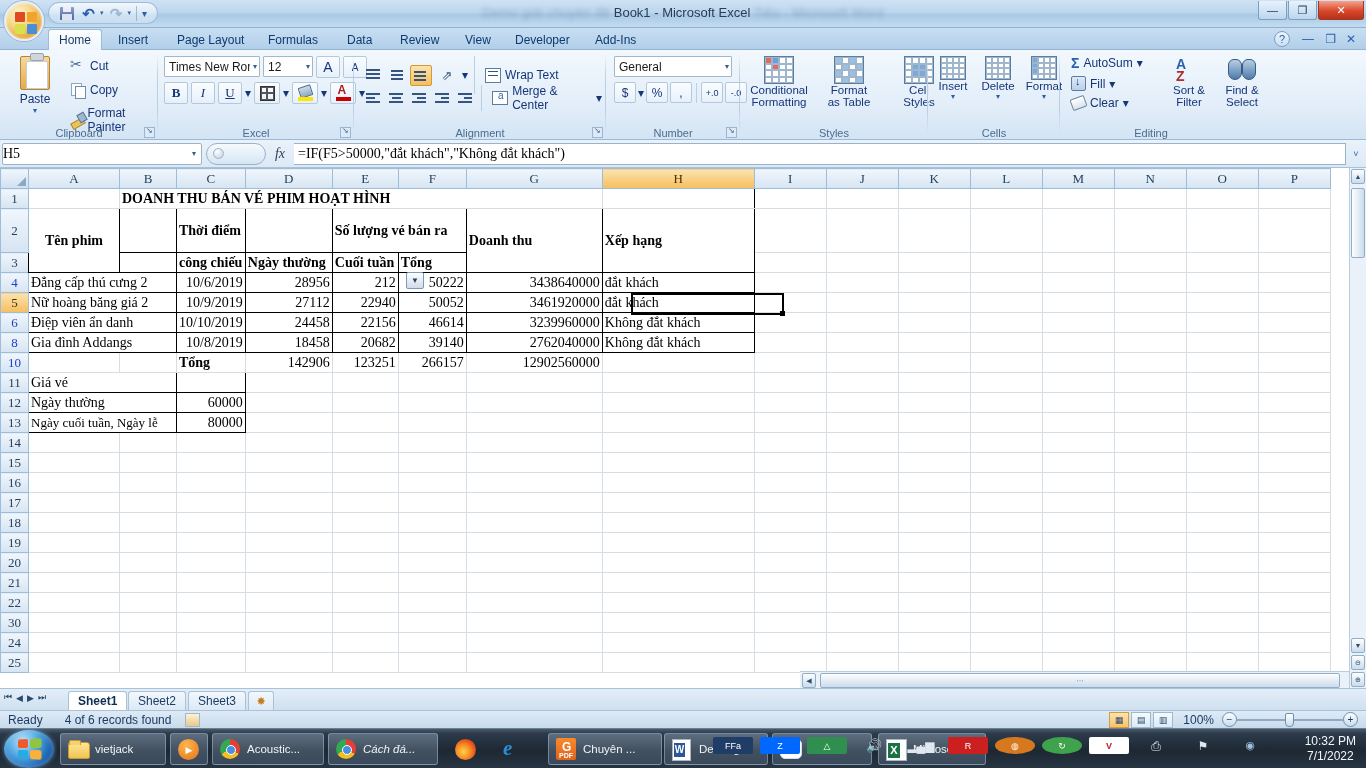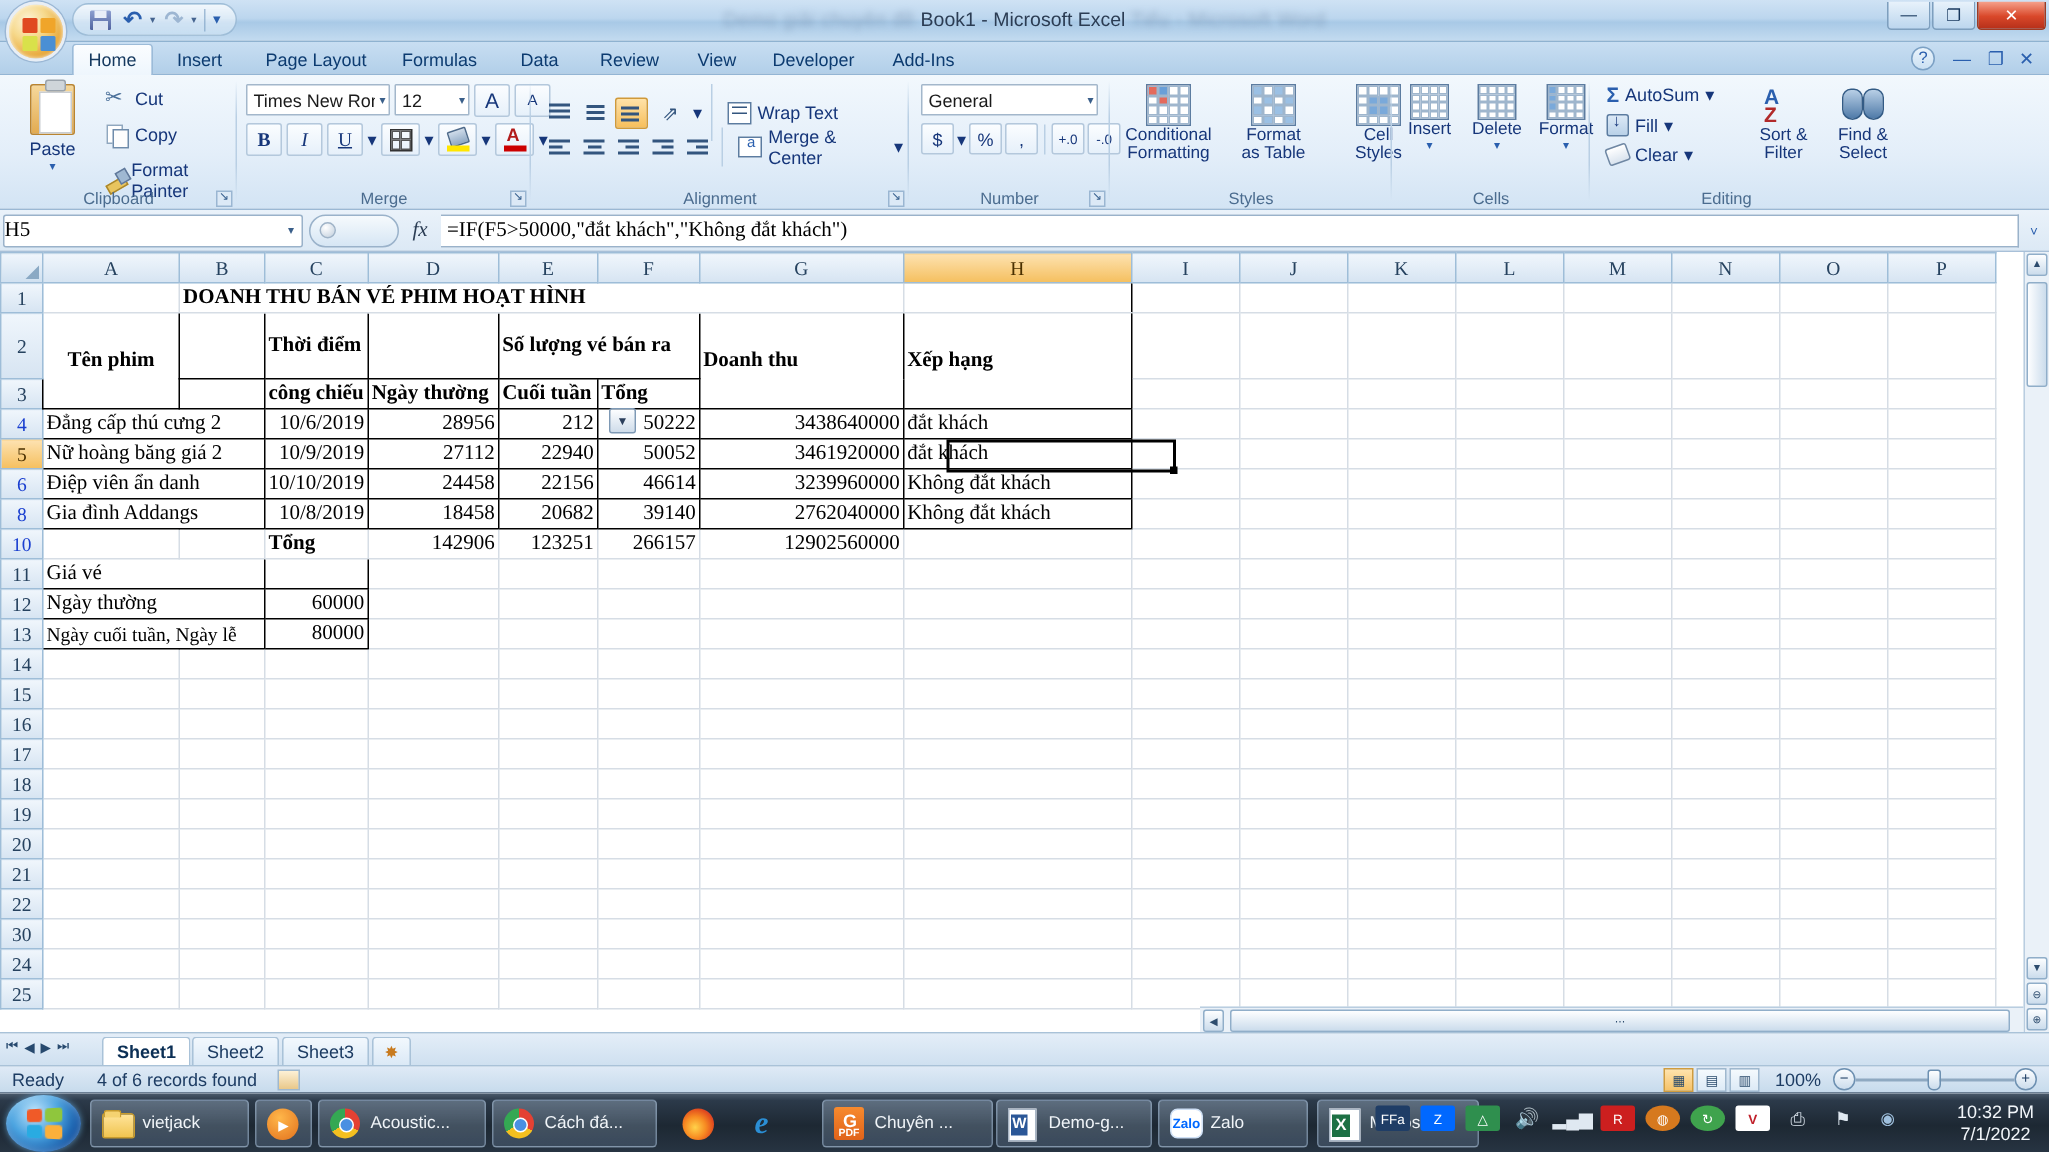--- a/index.html
+++ b/index.html
@@ -336,21 +336,21 @@
   .wmp-ico::after { content:'▶'; color:#fff; font-size:9px; margin-left:1px; }
   .pdf-ico { width:20px;height:22px; background: linear-gradient(#f78a2e,#e0631a); border-radius:2px; position:relative; color:#fff; font-size:7px; display:flex; align-items:flex-end; justify-content:center; padding-bottom:1px; font-weight:bold; }
   .pdf-ico::before { content:'G'; position:absolute; left:6px; top:2px; font-size:12px; color:#fff; font-weight:bold; }
   .word-ico { width:19px;height:22px; background:#fff; border:1px solid #a9b6c5; position:relative; }
   .word-ico::before { content:'W'; position:absolute; left:1px; top:3px; width:11px;height:14px; background:#2b5797; color:#fff; font-size:10px; text-align:center; line-height:14px; font-weight:bold; }
   .zalo-ico { width:22px;height:20px; background:#fff; border-radius:5px; color:#0068ff; font-size:9px; font-weight:bold; display:flex;align-items:center;justify-content:center; border:1px solid #cfe0f5; }
   .excel-ico { width:21px;height:22px; background:#fff; border:1px solid #a9b6c5; position:relative; }
   .excel-ico::before { content:'X'; position:absolute; left:1px; top:3px; width:12px;height:15px; background:#1d7044; color:#fff; font-size:11px; text-align:center; line-height:15px; font-weight:bold; }
 
   .tray { position:absolute; right:96px; top:8px; display:flex; align-items:center; gap:7px; }
-  .tray-ico { width:23px;height:17px; border-radius:2px; display:flex; align-items:center; justify-content:center; font-size:9px; color:#fff; }
+  .tray-ico { width:40px;height:17px; border-radius:2px; display:flex; align-items:center; justify-content:center; font-size:9px; color:#fff; }
   .clock { position:absolute; right:10px; top:5px; text-align:center; color:#f2f6fa; font-size:12px; line-height:15px;margin-left:12px; }
 </style>
 </head>
 <body>
 
 <div id="app">
 
   <div class="titlebar">
     <div class="office-orb">
       <div class="orb-inner">
@@ -467,21 +467,21 @@
           <div class="fbtn" style="width:26px;">
               <span class="fill-ico"></span>
             </div>
           <span class="cc">▾</span>
           <div class="fbtn" style="width:26px;">
               <span class="fcolor-ico"></span>
             </div>
           <span class="cc">▾</span>
         </div>
       </div>
-      <div class="group-label">Merge</div>
+      <div class="group-label">Excel</div>
       <div class="dlg-launch"></div>
       <div class="group-sep" style="right:0;"></div>
     </div>
 
     <div class="group" style="left:354px; width:252px;">
       <div class="group-body">
         <div style="position:absolute; left:8px; top:4px; display:flex; gap:2px; align-items:center;">
           <div class="ab">
               <span class="align-ico">
                 <i style="top:2px;width:14px"></i>
@@ -1340,21 +1340,21 @@
         </span>
     </div>
 
     <div class="tbitem" style="left:212px; width:112px;">
       <span class="ti-ico">
           <span class="chrome-ico" style="margin-top:1px;display:block;"></span>
         </span>
       <span>Acoustic...</span>
     </div>
 
-    <div class="tbitem" style="left:328px; width:110px;">
+    <div class="tbitem" style="left:328px; width:110px;font-style:italic;">
       <span class="ti-ico">
           <span class="chrome-ico" style="margin-top:1px;display:block;"></span>
         </span>
       <span>Cách đá...</span>
     </div>
 
     <div class="tbitem plain" style="left:448px; width:40px;">
       <span class="ti-ico">
           <span class="ff-ico" style="margin-top:1px;display:block;"></span>
         </span>

